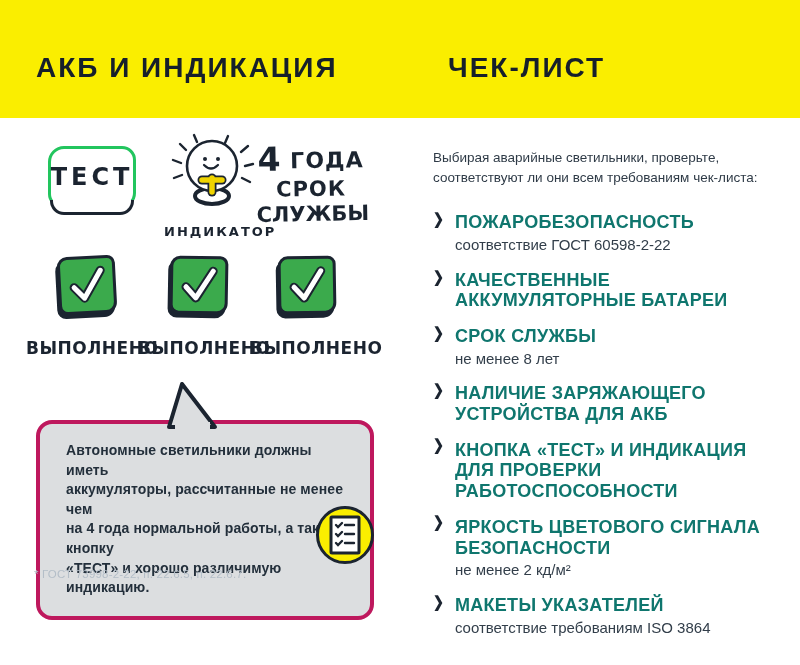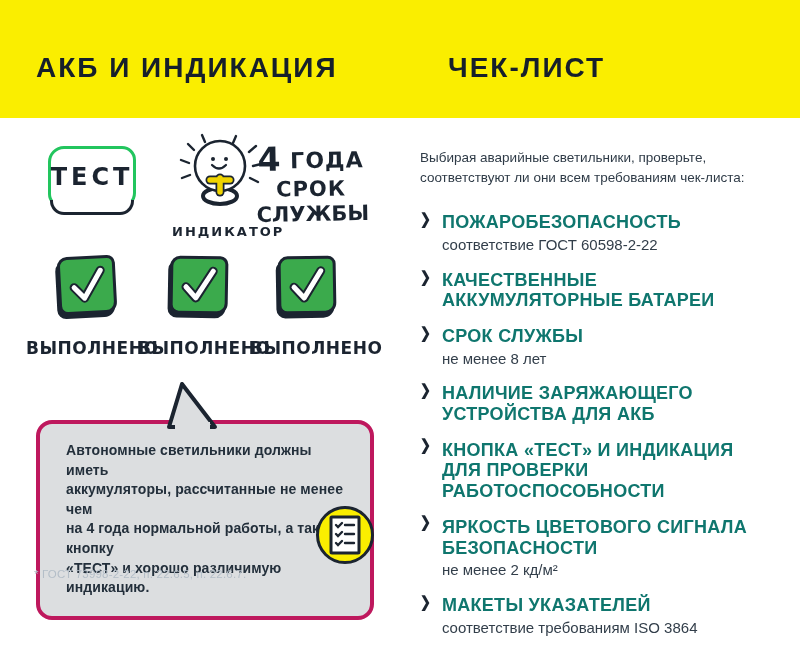--- a/index.html
+++ b/index.html
@@ -25,21 +25,21 @@
     position:absolute; left:48px; top:146px; width:88px; height:62px;
     background:#fff; border:3px solid #22c55e; border-radius:16px 14px 15px 14px;
     display:flex; align-items:center; justify-content:center;
   }
   .test-key::after {
     content:""; position:absolute; left:-1px; right:-1px; bottom:-10px; height:12px;
     border:3px solid #1B2430; border-top:none; border-radius:0 0 14px 14px; background:#fff;
   }
   .test-key span { font-size:24px; font-weight:bold; letter-spacing:4px; }
 
-  .bulb-wrap { position:absolute; left:172px; top:130px; width:96px; text-align:right; }
+  .bulb-wrap { position:absolute; left:164px; top:130px; width:96px; text-align:right; }
   .bulb-label { margin-top:2px; font-size:13px; font-weight:bold; letter-spacing:2px; }
 
   .years {
     position:absolute; left:256px; top:142px; width:110px; text-align:center;
     line-height:1.0; transform:rotate(-1deg);
   }
   .years .y1 { font-size:22px; font-weight:bold; letter-spacing:1px; }
   .years .y1 .num { font-size:33px; vertical-align:-2px; }
   .years .y2 { font-size:21px; font-weight:bold; letter-spacing:1px; margin-top:4px; }
   .years .y3 { font-size:21px; font-weight:bold; letter-spacing:0; margin-top:4px; }
@@ -77,21 +77,21 @@
     position:absolute; left:316px; top:506px; width:58px; height:58px;
     background:#FAEE00; border:3px solid #1B2430; border-radius:50%;
     display:flex; align-items:center; justify-content:center; z-index:3;
   }
   .footnote {
     position:absolute; left:34px; top:568px; font-size:11.5px;
     color:#B4BEC8; letter-spacing:0.2px;
   }
 
   
-  .right-col { position:absolute; left:420px; top:148px; width:336px; }
+  .right-col { position:absolute; left:433px; top:148px; width:336px; }
   .intro {
     font-size:13.5px; color:#2F3B47; line-height:1.45; white-space:pre-line;
   }
   .items { margin-top:25px; display:flex; flex-direction:column; gap:15px; }
   .item { display:flex; gap:11px; }
   .chev {
     flex:0 0 auto; font-size:13px; font-weight:bold; color:#1B2430;
     margin-top:1px; transform:scaleY(1.15);
   }
   .item-title {

